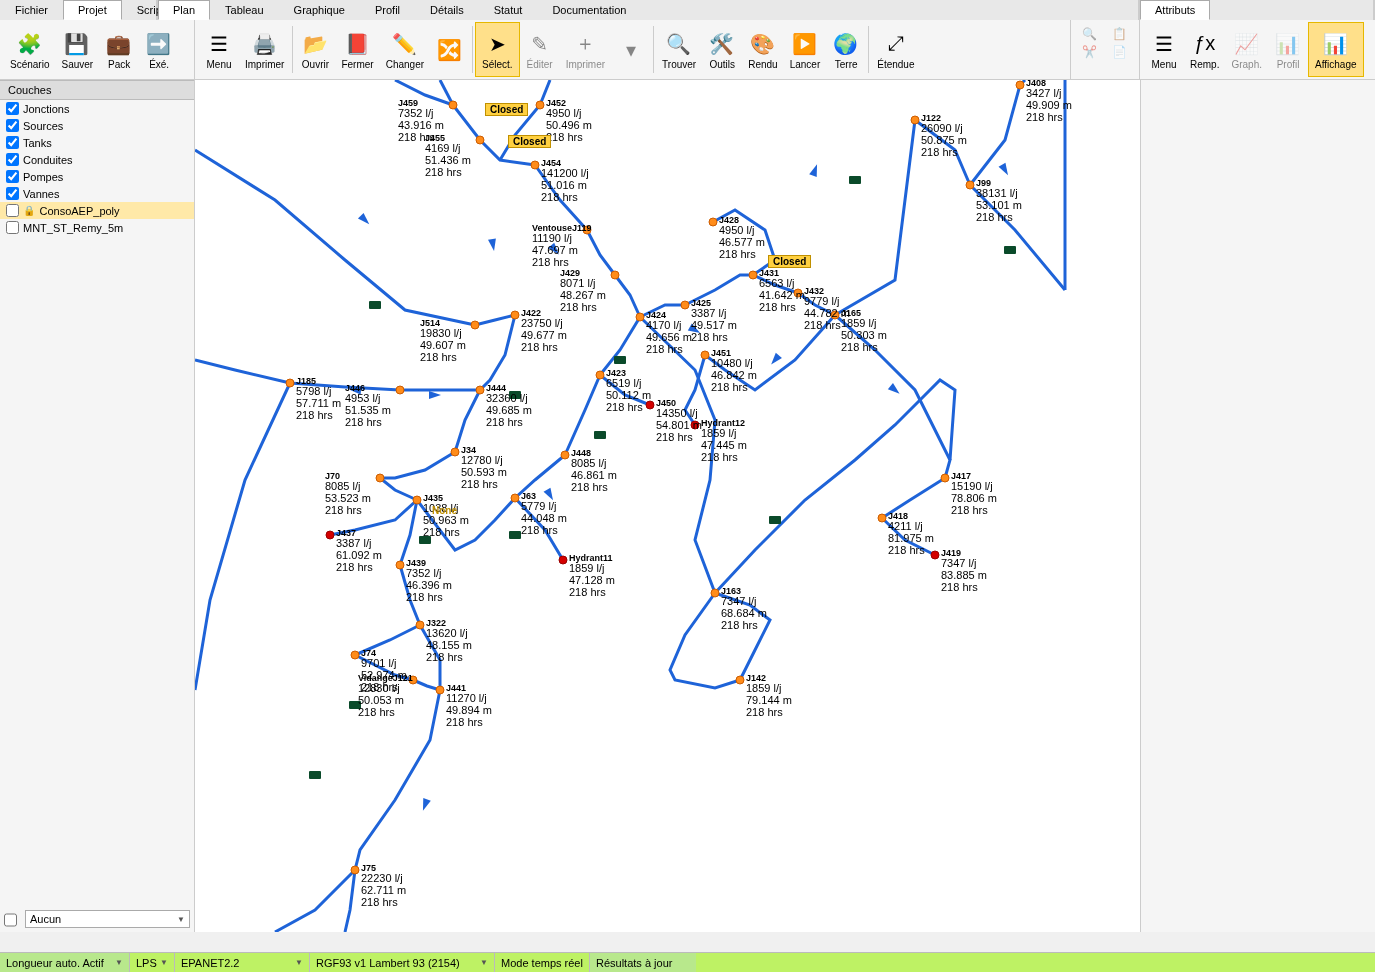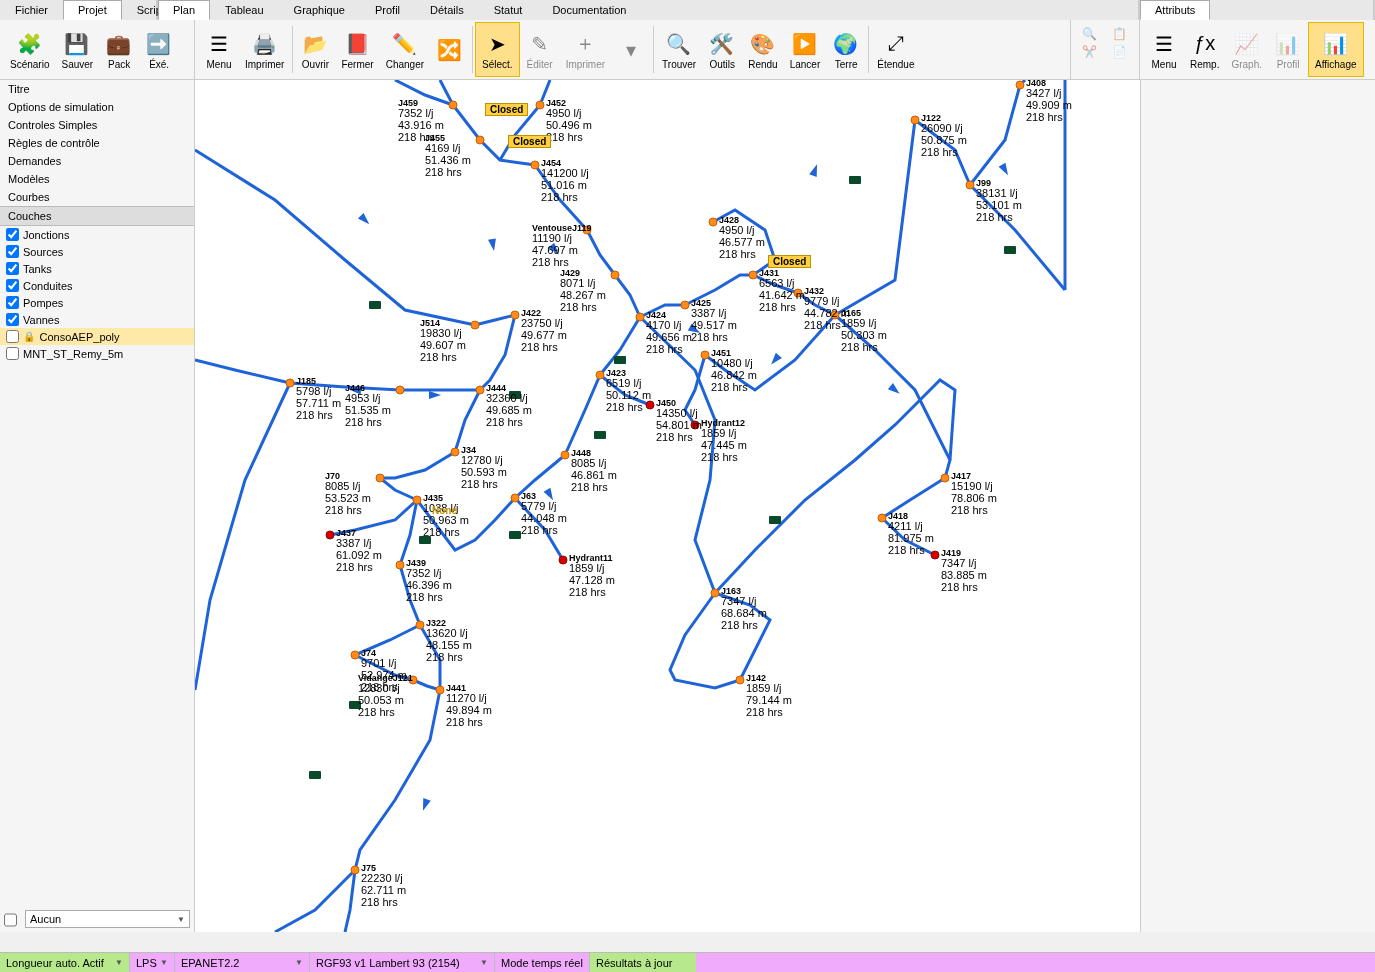--- a/index.html
+++ b/index.html
@@ -35,21 +35,21 @@
 svg.net{position:absolute;top:0;left:0;width:100%;height:100%;}
 .pipe{stroke:#1e63d8;stroke-width:3;fill:none;}
 .node-j{fill:#ff8c1a;stroke:#cc5c00;stroke-width:1;}
 .node-s{fill:#d40000;stroke:#900;}
 .valve{fill:#0a4a2a;}
 .flow{fill:#1e63d8;}
 .nlabel{position:absolute;font-size:9px;font-weight:bold;color:#000;white-space:nowrap;line-height:1.05;}
 .nlabel .sub{font-weight:normal;}
 .closed-tag{position:absolute;background:#ffd040;color:#000;font-size:10px;font-weight:bold;padding:0 4px;border:1px solid #c09000;}
 .none-tag{position:absolute;color:#c09000;font-size:10px;font-weight:bold;}
-.statusbar{position:absolute;bottom:0;left:0;right:0;height:20px;background:#f0abfc;border-top:1px solid #bbb;display:flex;align-items:stretch;}
+.statusbar{position:absolute;bottom:0;left:0;right:0;height:20px;background:#bef264;border-top:1px solid #bbb;display:flex;align-items:stretch;}
 .sb-cell{border-right:1px solid #bbb;display:flex;align-items:center;padding:0 6px;}
 .sb-green{background:#b8e88c;}
 .sb-dd{display:flex;align-items:center;justify-content:space-between;}
 .caret{font-size:8px;color:#555;}
 </style>
 </head>
 <body>
 
 <div class="top-tabs">
   <div class="tab-group" id="tabs-left" style="width:158px;">
@@ -187,29 +187,20 @@
       </div>
       <div class="rib-btn active">
         <div class="rib-ico">📊</div>
         <div class="rib-lbl">Affichage</div>
       </div>
     </div>
 </div>
 
 <div class="main">
   <div class="left">
-    <div id="tree">
-        <div class="tree-item">Titre</div>
-        <div class="tree-item">Options de simulation</div>
-        <div class="tree-item">Controles Simples</div>
-        <div class="tree-item">Règles de contrôle</div>
-        <div class="tree-item">Demandes</div>
-        <div class="tree-item">Modèles</div>
-        <div class="tree-item">Courbes</div>
-      </div>
     <div class="tree-hdr">Couches</div>
     <div id="layers">
         <div class="layer">
           <input type="checkbox" checked="" style="">
           <span>Jonctions</span>
         </div>
         <div class="layer">
           <input type="checkbox" checked="" style="">
           <span>Sources</span>
         </div>

